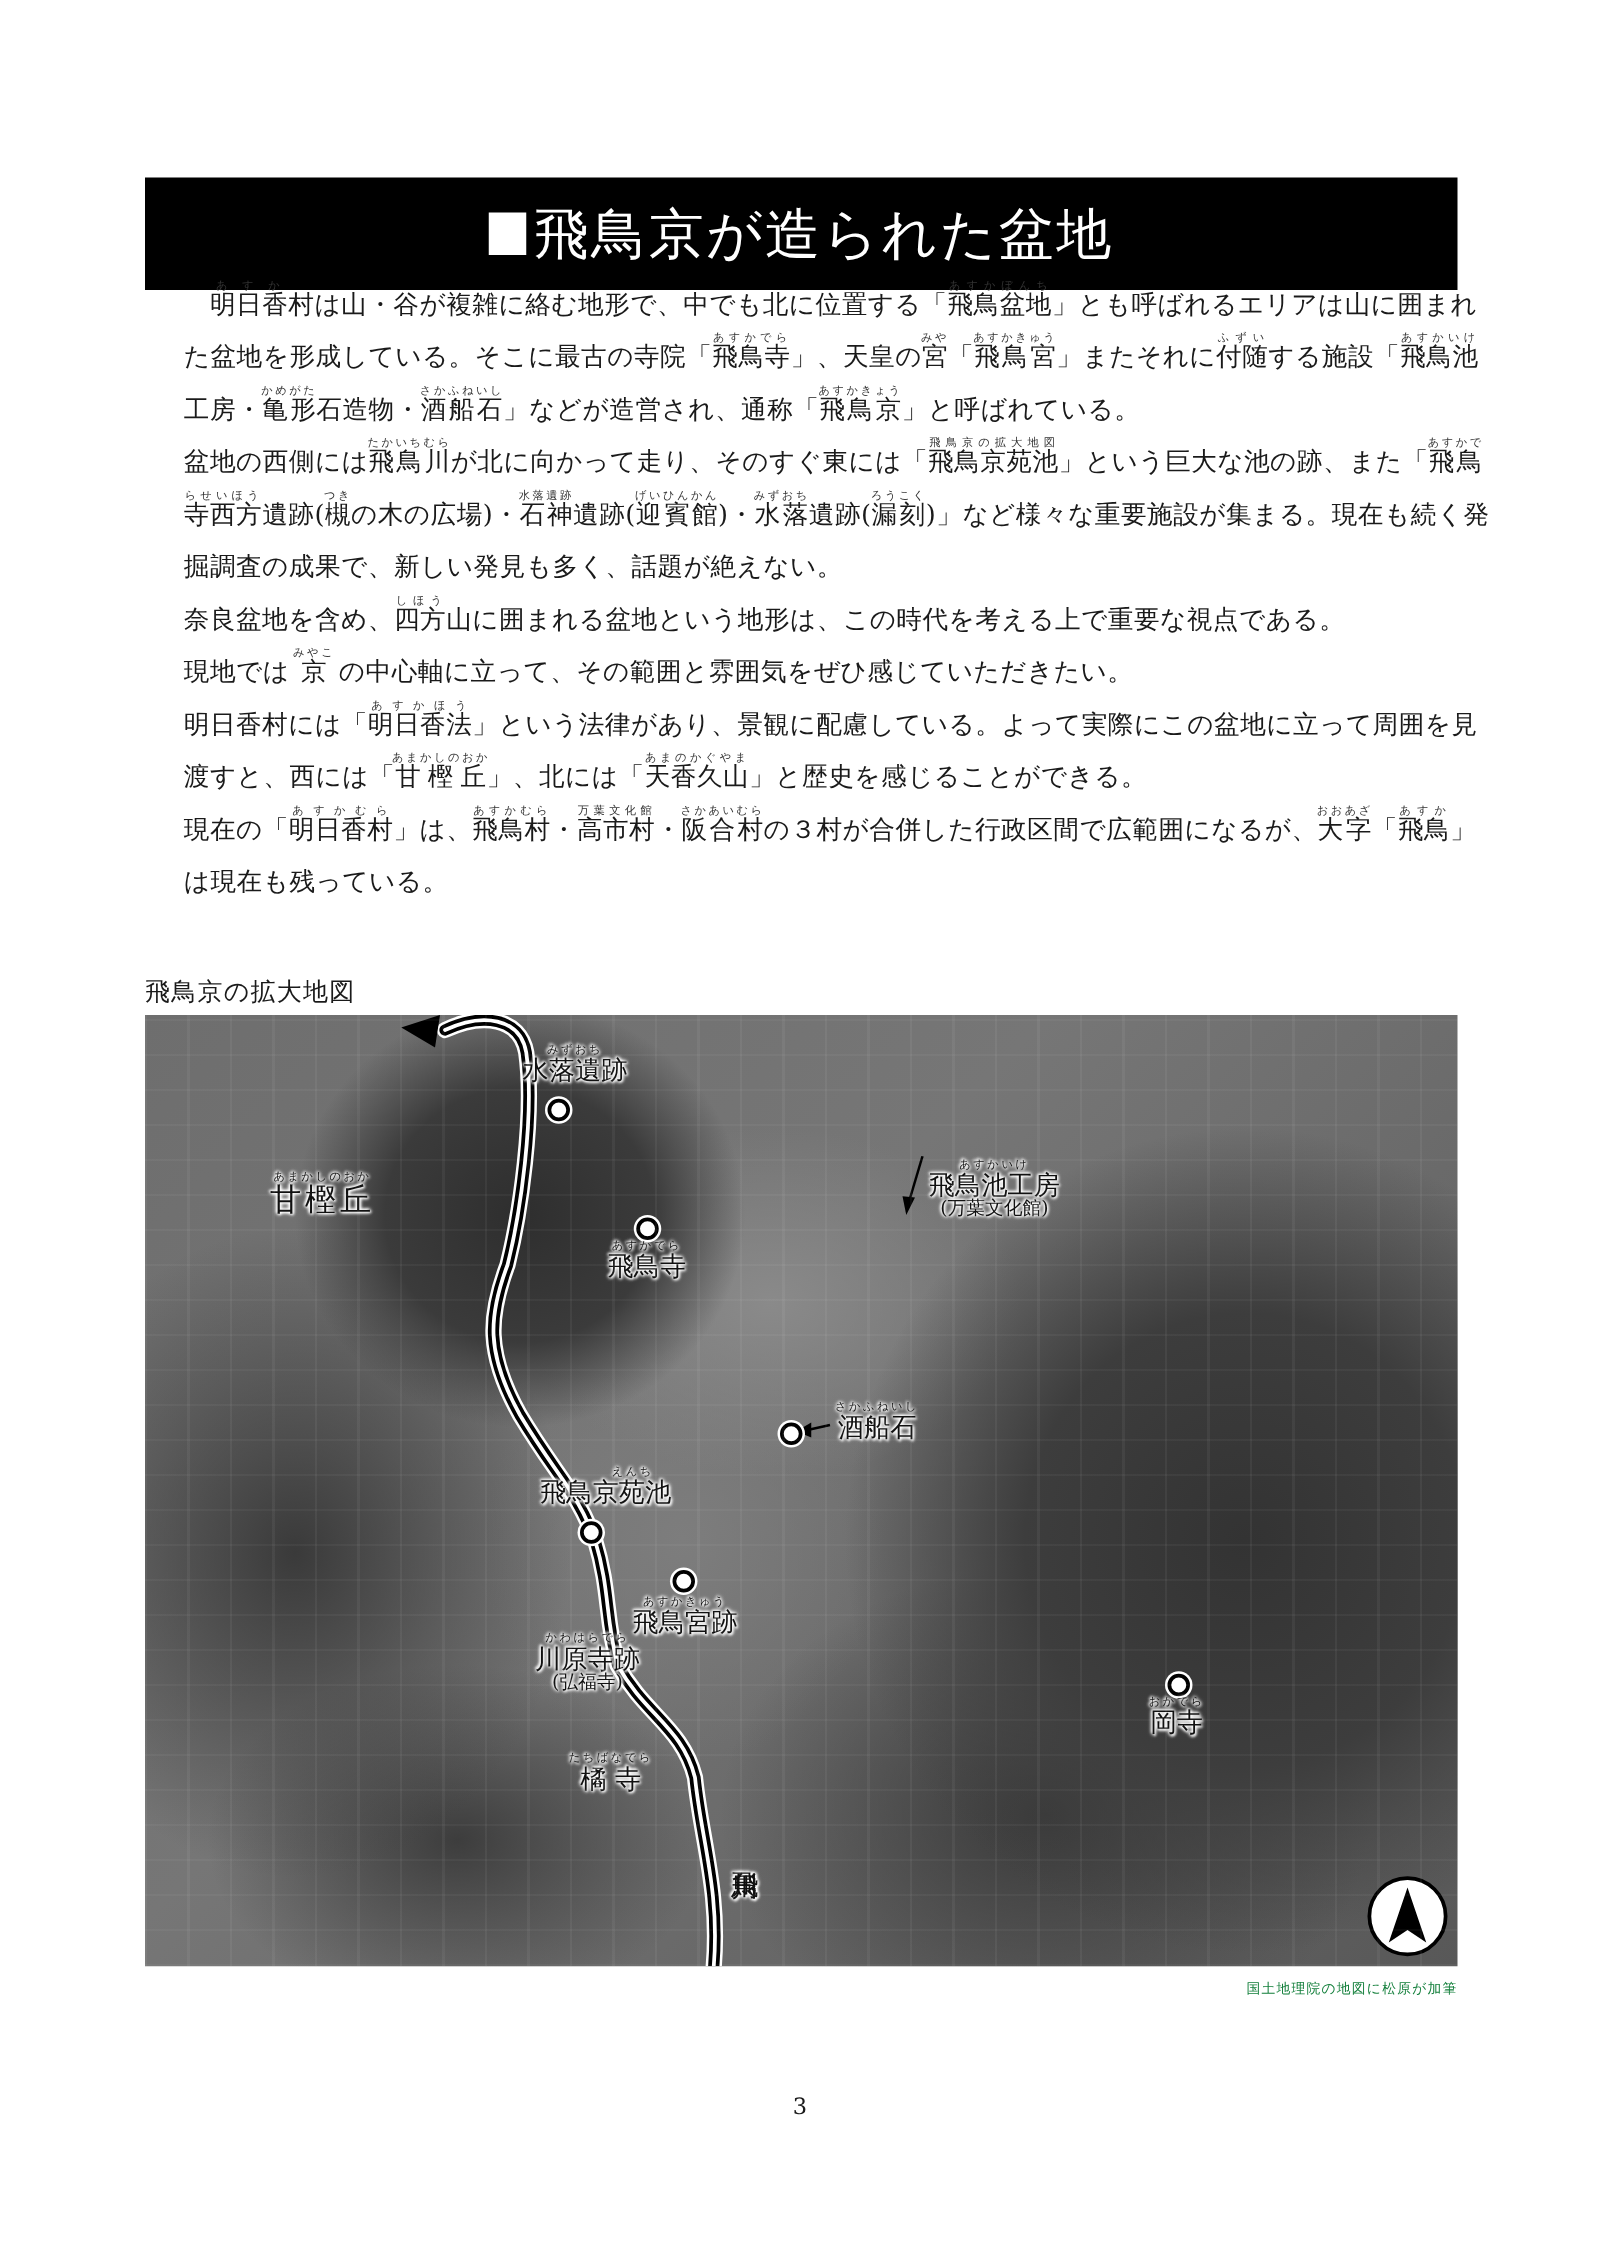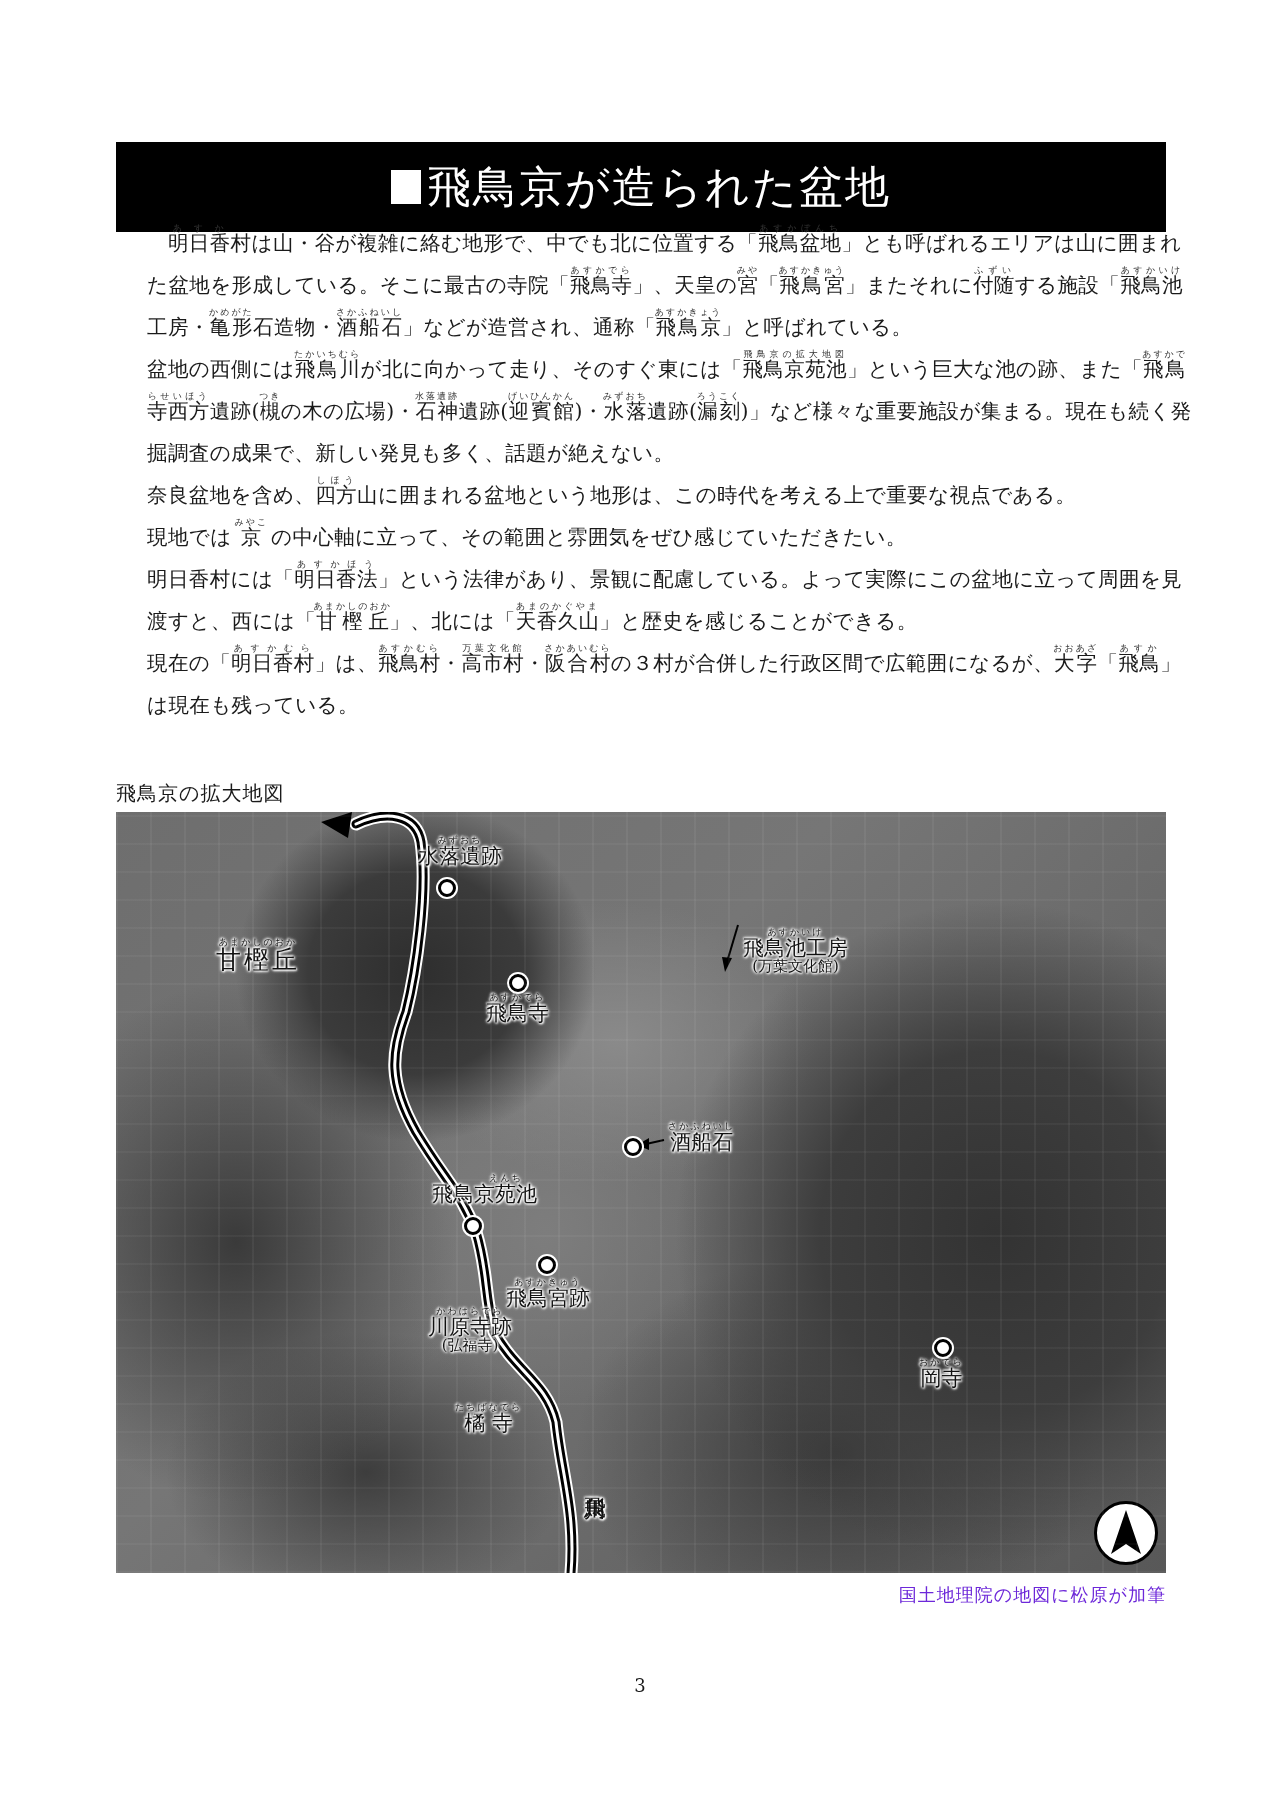--- a/index.html
+++ b/index.html
@@ -54,21 +54,21 @@
   }
   .label .furi { display: block; font-size: 9px; letter-spacing: 2px; }
   .label .sub { display: block; font-size: 15px; }
   .label.big { font-size: 25px; letter-spacing: 3px; }
   .label.vert { writing-mode: vertical-rl; font-size: 22px; }
   .north {
     position: absolute; right: 8px; bottom: 8px; width: 58px; height: 58px;
     border-radius: 50%; background: #fff; border: 3px solid #000;
   }
   .credit {
-    position: absolute; right: 114px; top: 1583px; font-size: 18px; letter-spacing: 1px; color: #6d28d9;
+    position: absolute; right: 114px; top: 1583px; font-size: 11px; letter-spacing: 1px; color: #15803d;
   }
   .page-num {
     position: absolute; left: 0; width: 1280px; top: 1675px; text-align: center; font-size: 18px;
   }
 </style>
 </head>
 <body>
 
 <div class="title-bar">
   <span class="sq"></span>

